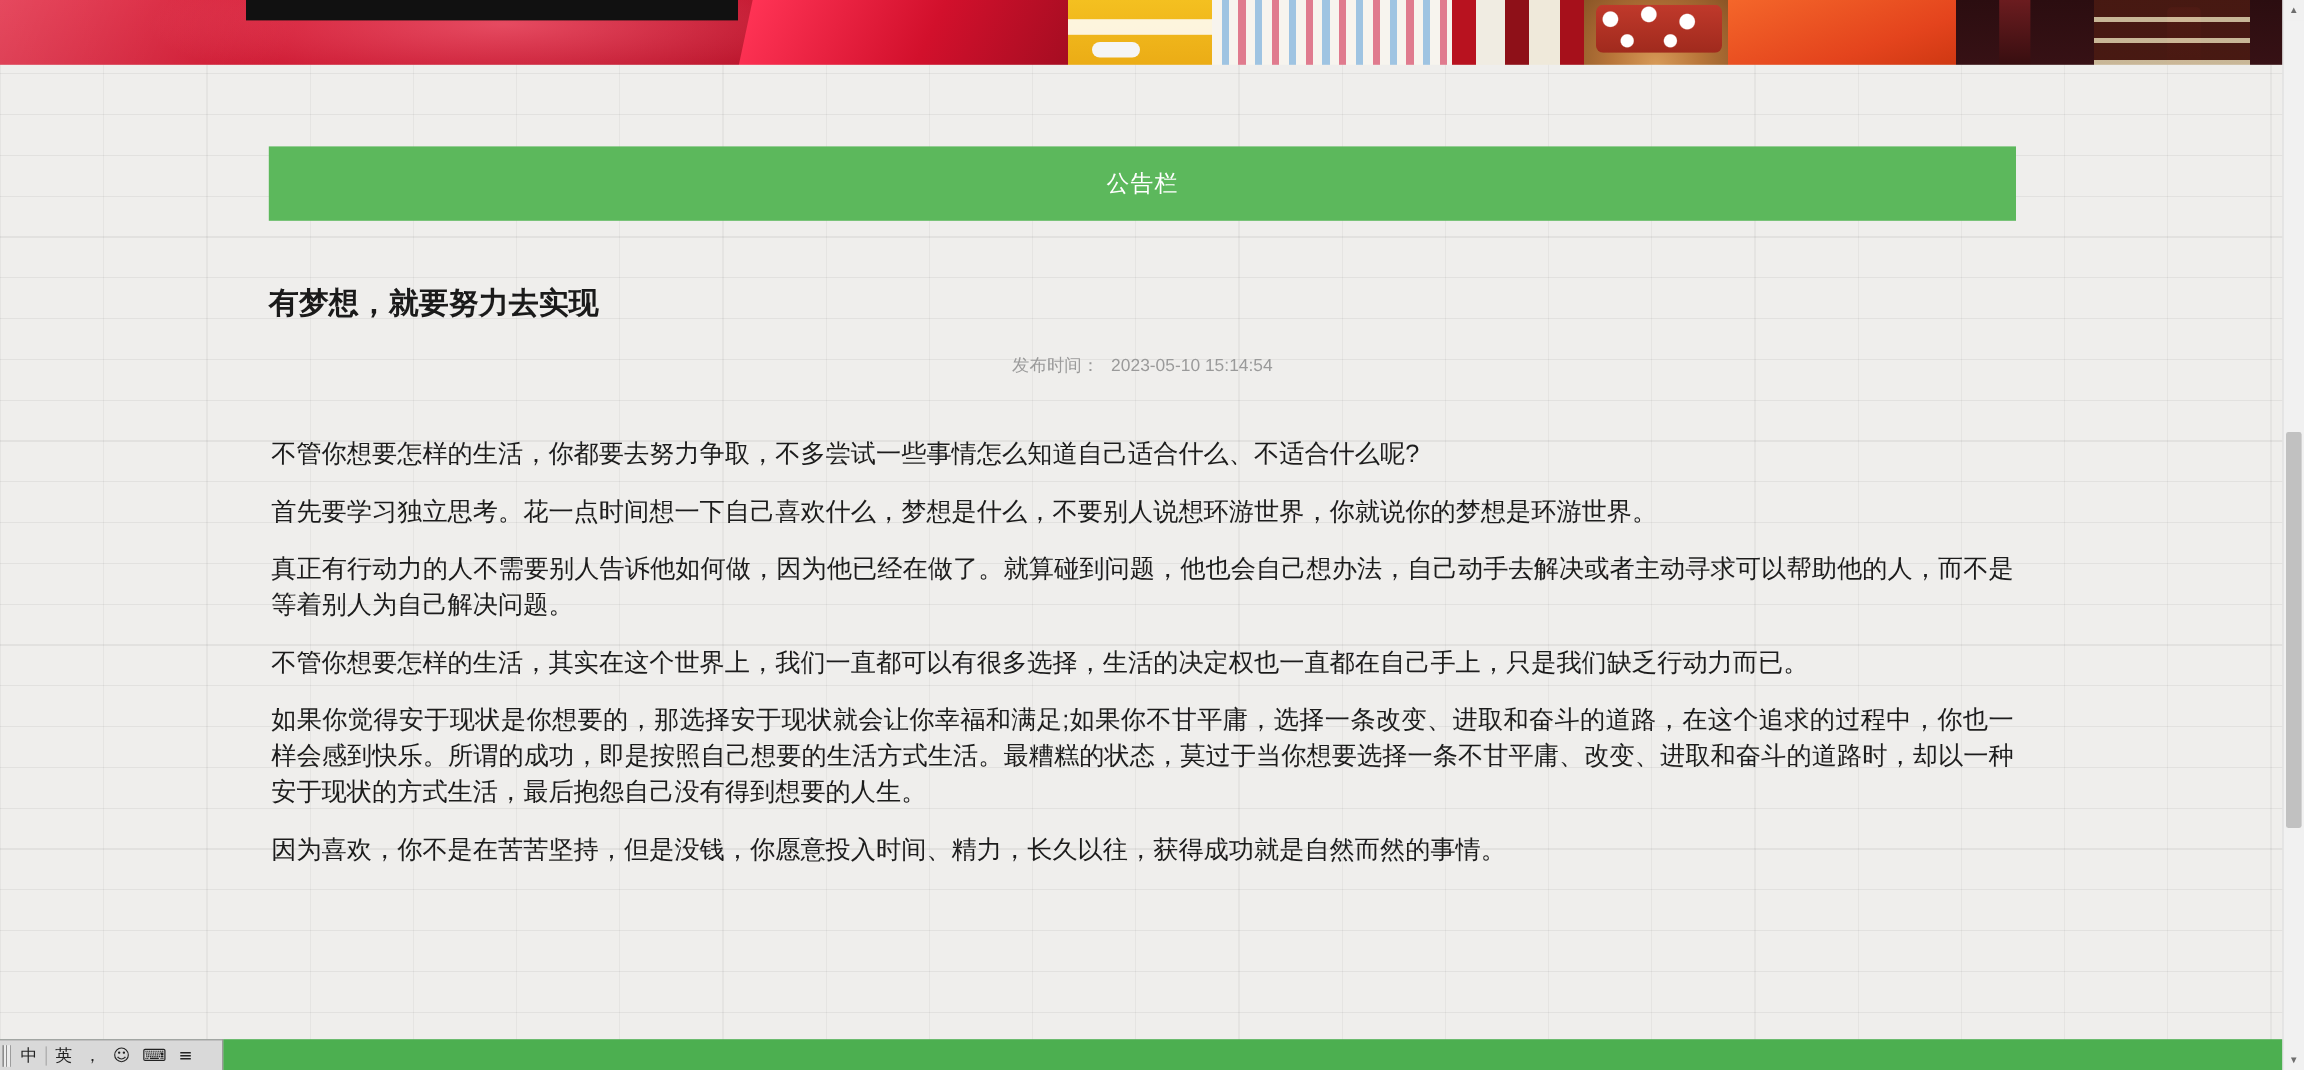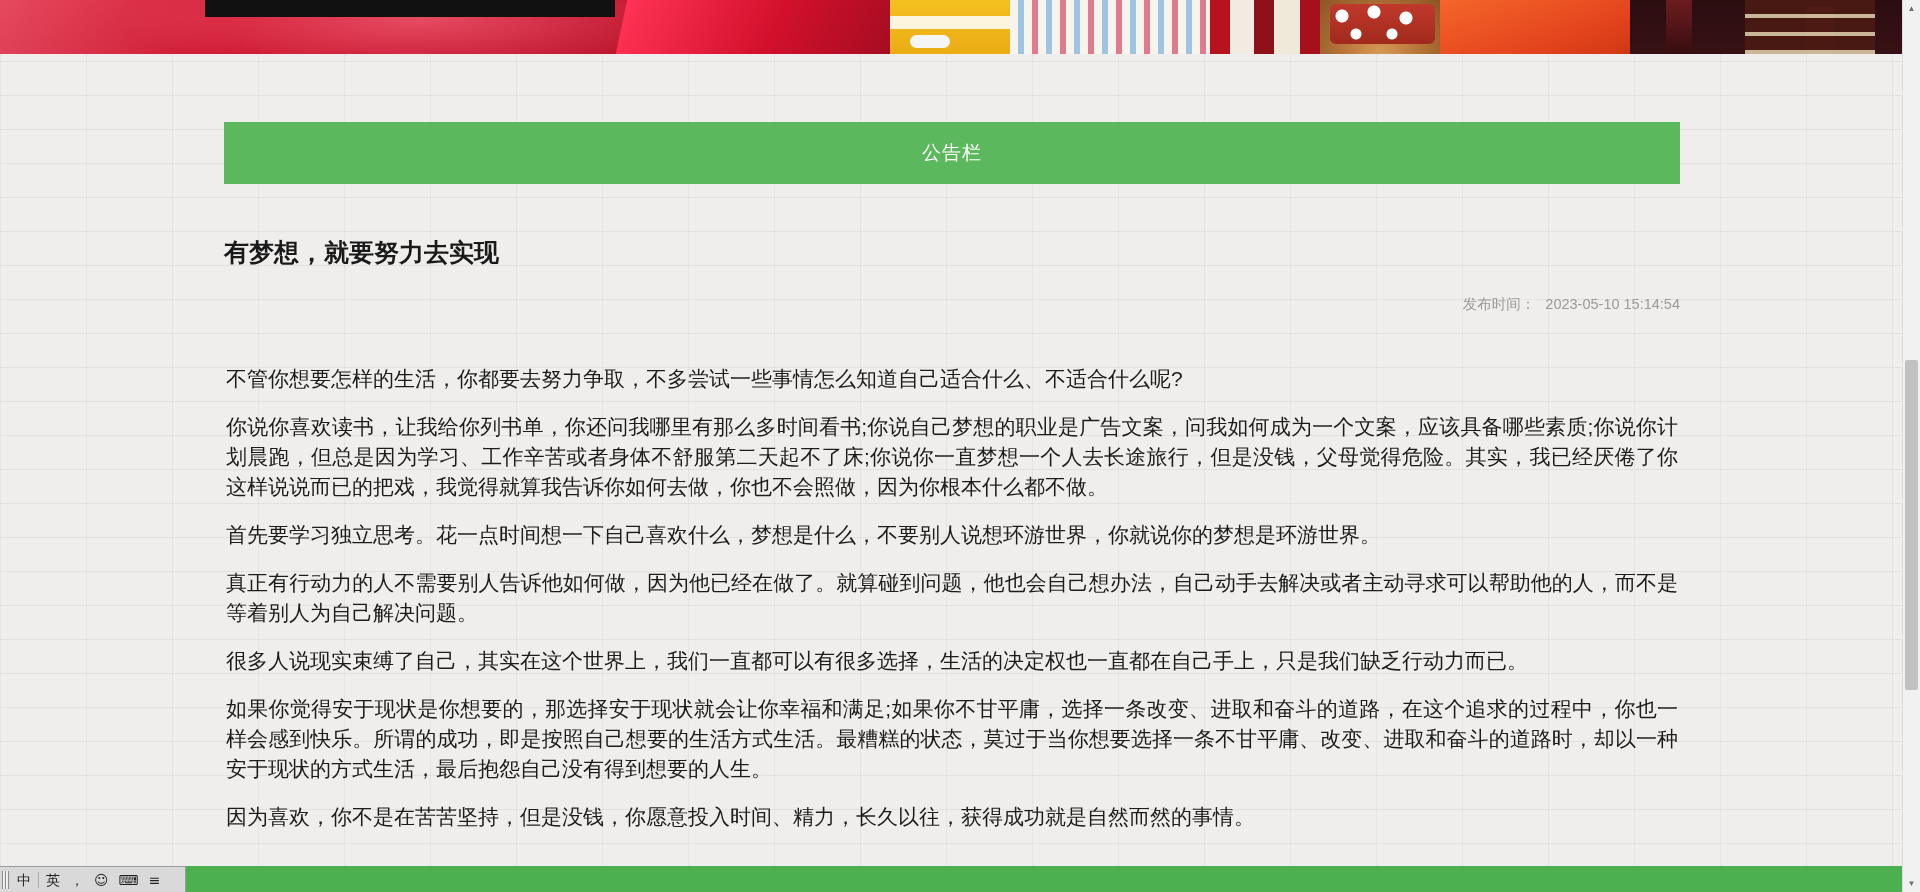--- a/index.html
+++ b/index.html
@@ -204,21 +204,21 @@
 
   .article-title {
     margin-top: 52px;
     font-size: 25px;
     font-weight: bold;
     color: #1a1a1a;
   }
 
   .article-meta {
     margin-top: 26px;
-    text-align: right;
+    text-align: center;
     font-size: 14.5px;
     color: #9a9a9a;
   }
   .article-meta .meta-time {
     margin-left: 10px;
   }
 
   .article-body {
     margin-top: 50px;
     padding: 0 2px;
@@ -334,24 +334,23 @@
       <div class="notice-header">公告栏</div>
 
       <div class="article-title">有梦想，就要努力去实现</div>
 
       <div class="article-meta">
         <span>发布时间：</span><span class="meta-time">2023-05-10 15:14:54</span>
       </div>
 
       <div class="article-body">
         <p>不管你想要怎样的生活，你都要去努力争取，不多尝试一些事情怎么知道自己适合什么、不适合什么呢?</p>
-        <p>你说你喜欢读书，让我给你列书单，你还问我哪里有那么多时间看书;你说自己梦想的职业是广告文案，问我如何成为一个文案，应该具备哪些素质;你说你计划晨跑，但总是因为学习、工作辛苦或者身体不舒服第二天起不了床;你说你一直梦想一个人去长途旅行，但是没钱，父母觉得危险。其实，我已经厌倦了你这样说说而已的把戏，我觉得就算我告诉你如何去做，你也不会照做，因为你根本什么都不做。</p>
         <p>首先要学习独立思考。花一点时间想一下自己喜欢什么，梦想是什么，不要别人说想环游世界，你就说你的梦想是环游世界。</p>
         <p>真正有行动力的人不需要别人告诉他如何做，因为他已经在做了。就算碰到问题，他也会自己想办法，自己动手去解决或者主动寻求可以帮助他的人，而不是等着别人为自己解决问题。</p>
-        <p>很多人说现实束缚了自己，其实在这个世界上，我们一直都可以有很多选择，生活的决定权也一直都在自己手上，只是我们缺乏行动力而已。</p>
+        <p>不管你想要怎样的生活，其实在这个世界上，我们一直都可以有很多选择，生活的决定权也一直都在自己手上，只是我们缺乏行动力而已。</p>
         <p>如果你觉得安于现状是你想要的，那选择安于现状就会让你幸福和满足;如果你不甘平庸，选择一条改变、进取和奋斗的道路，在这个追求的过程中，你也一样会感到快乐。所谓的成功，即是按照自己想要的生活方式生活。最糟糕的状态，莫过于当你想要选择一条不甘平庸、改变、进取和奋斗的道路时，却以一种安于现状的方式生活，最后抱怨自己没有得到想要的人生。</p>
         <p>因为喜欢，你不是在苦苦坚持，但是没钱，你愿意投入时间、精力，长久以往，获得成功就是自然而然的事情。</p>
       </div>
 
     </div>
   </div>
 
   <div class="bottom-bar"></div>
 
   <div class="taskbar-ime">

